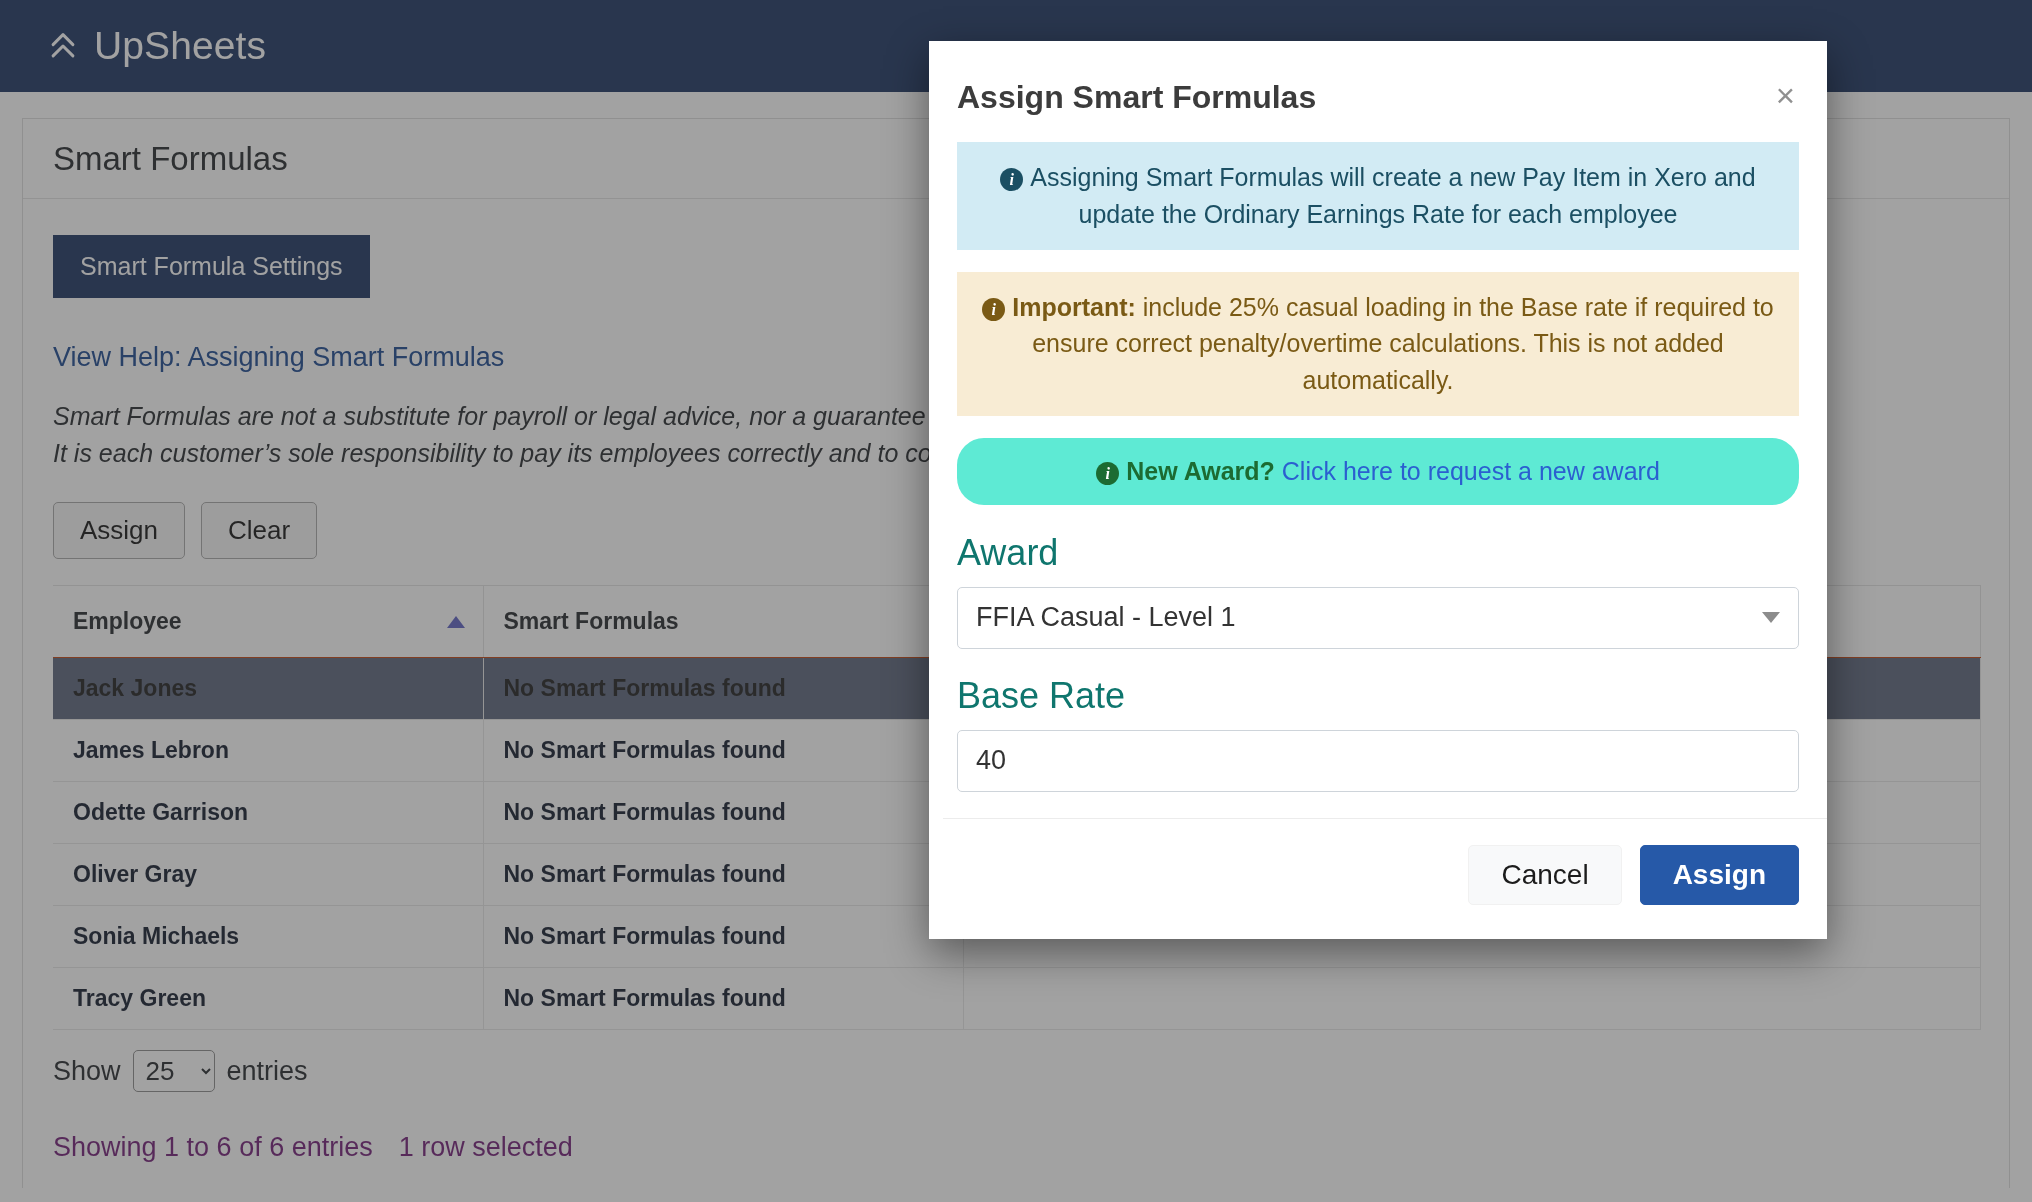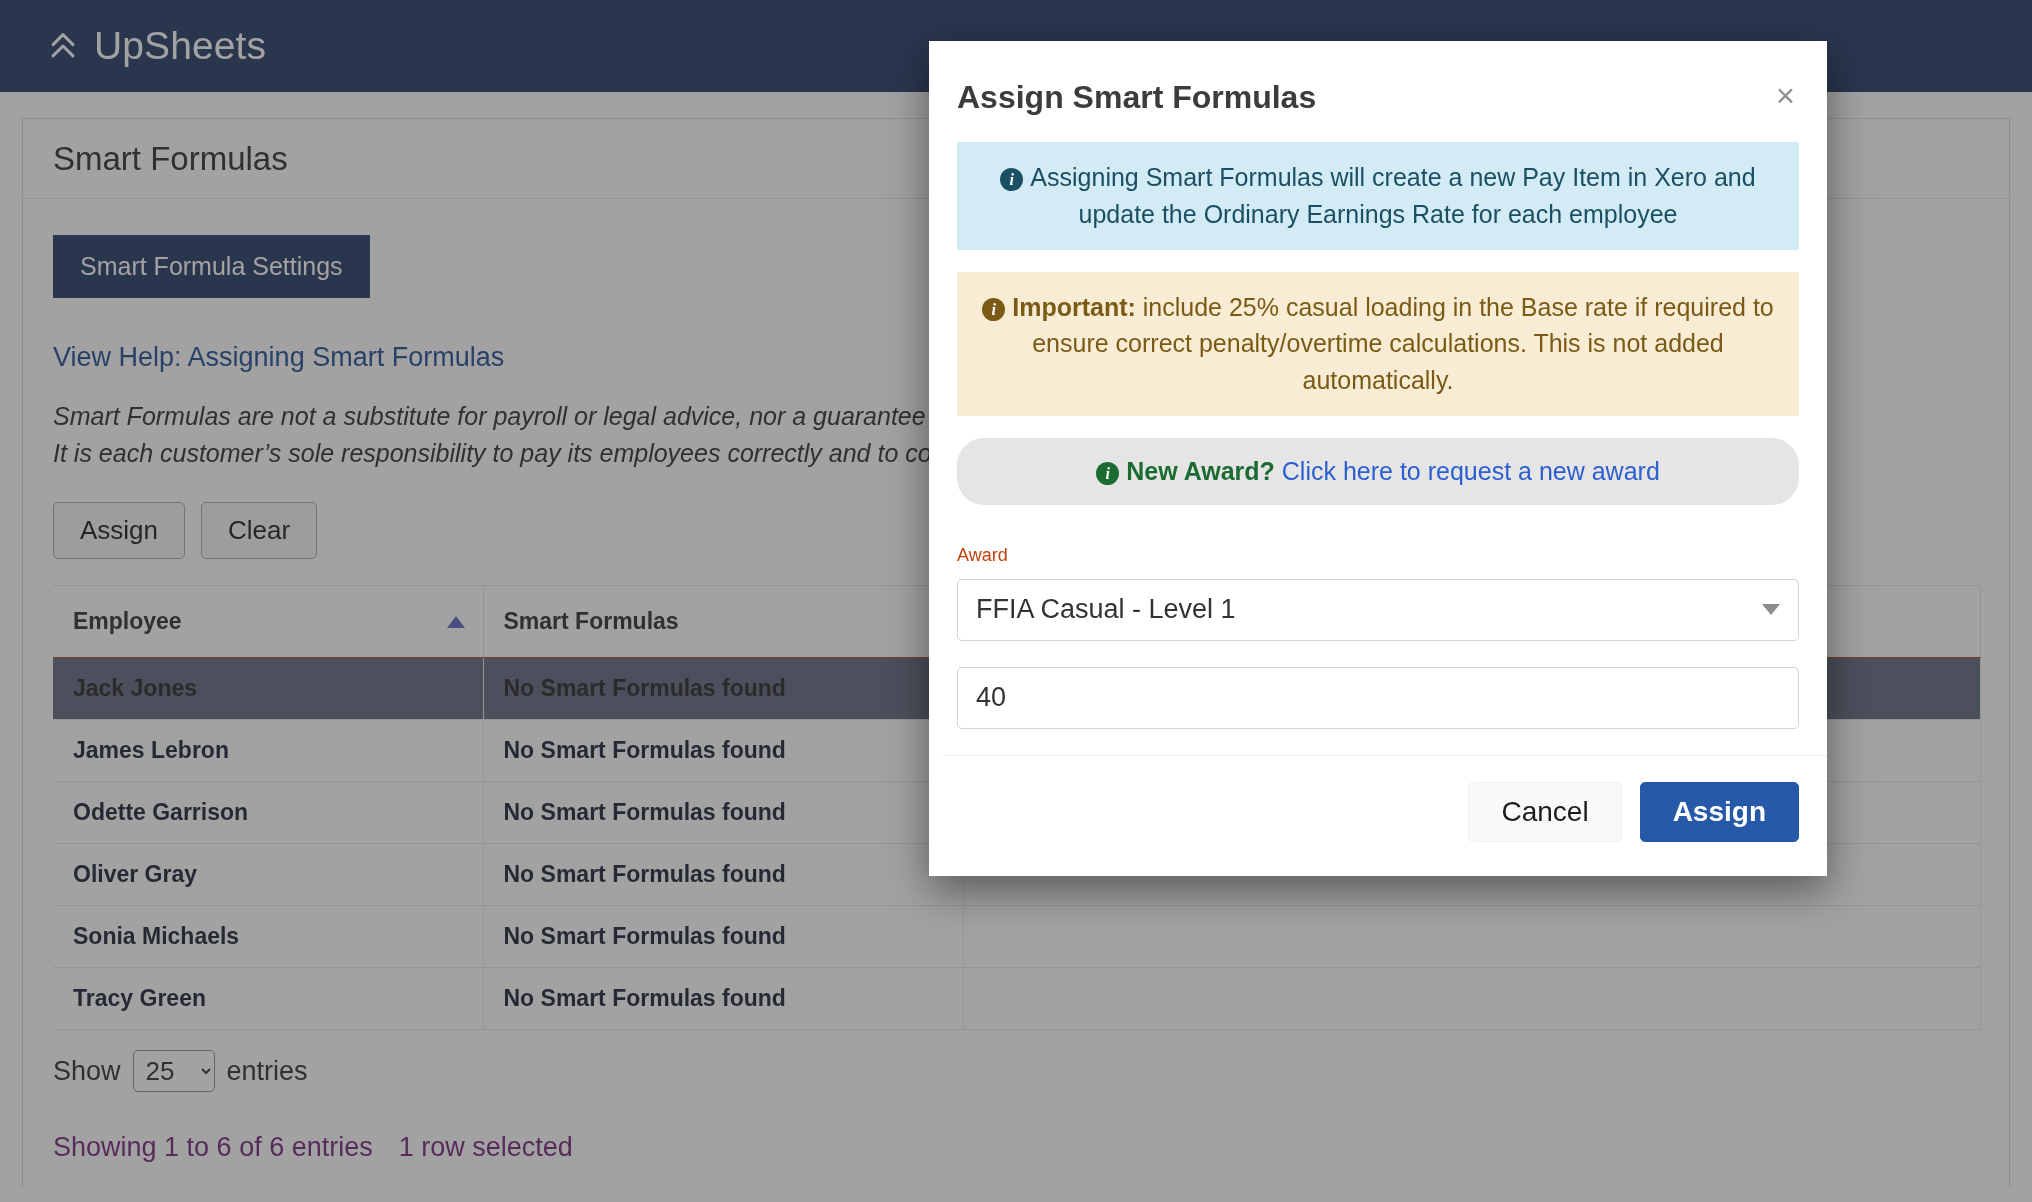--- a/index.html
+++ b/index.html
@@ -209,21 +209,21 @@
 
   .alert {
     text-align: center;
     font-size: 25px;
     line-height: 1.47;
     padding: 17px 16px;
     margin-bottom: 22px;
   }
   .alert-info  { background: #d2ebf4; color: #1b4f63; }
   .alert-warn  { background: #f8ecd4; color: #7a5a15; }
-  .alert-ok    { background: #e5e5e5; color: #1c6b32; padding: 15px 16px; margin-bottom: 40px; border-radius: 27px; }
+  .alert-ok    { background: #5eead4; color: #1c6b32; padding: 15px 16px; margin-bottom: 27px; border-radius: 27px; }
   .alert b { font-weight: bold; }
   .alert .lnk { color: #2b5fd0; text-decoration: none; }
 
   .i-badge {
     display: inline-block;
     width: 23px; height: 23px;
     border-radius: 50%;
     color: #ffffff;
     font-size: 16px;
     font-weight: bold;
@@ -232,22 +232,22 @@
     text-align: center;
     vertical-align: 1px;
     margin-right: 7px;
     font-family: "Liberation Serif", serif;
   }
   .i-info { background: #1b4f63; }
   .i-warn { background: #7a5a15; }
   .i-ok   { background: #1c6b32; }
 
   .field-label {
-    font-size: 18px;
-    color: #c2410c;
+    font-size: 36px;
+    color: #0f766e;
     margin-bottom: 13px;
   }
   .field-wrap { margin-bottom: 26px; }
   .ctrl {
     width: 100%;
     height: 62px;
     border: 1px solid #ced4da;
     border-radius: 5px;
     background: #ffffff;
     font-family: inherit;
@@ -429,20 +429,21 @@
 
     <div class="field-wrap">
       <div class="field-label">Award</div>
       <div class="ctrl">
         <span>FFIA Casual - Level 1</span>
         <span class="dd-caret"></span>
       </div>
     </div>
 
     <div class="field-wrap">
+      <div class="field-label">Base Rate</div>
       <input class="ctrl" type="text" value="40" style="">
     </div>
 
   </div>
 
   <div class="modal-foot">
     <button class="btn-cancel">Cancel</button>
     <button class="btn-assign">Assign</button>
   </div>
 

